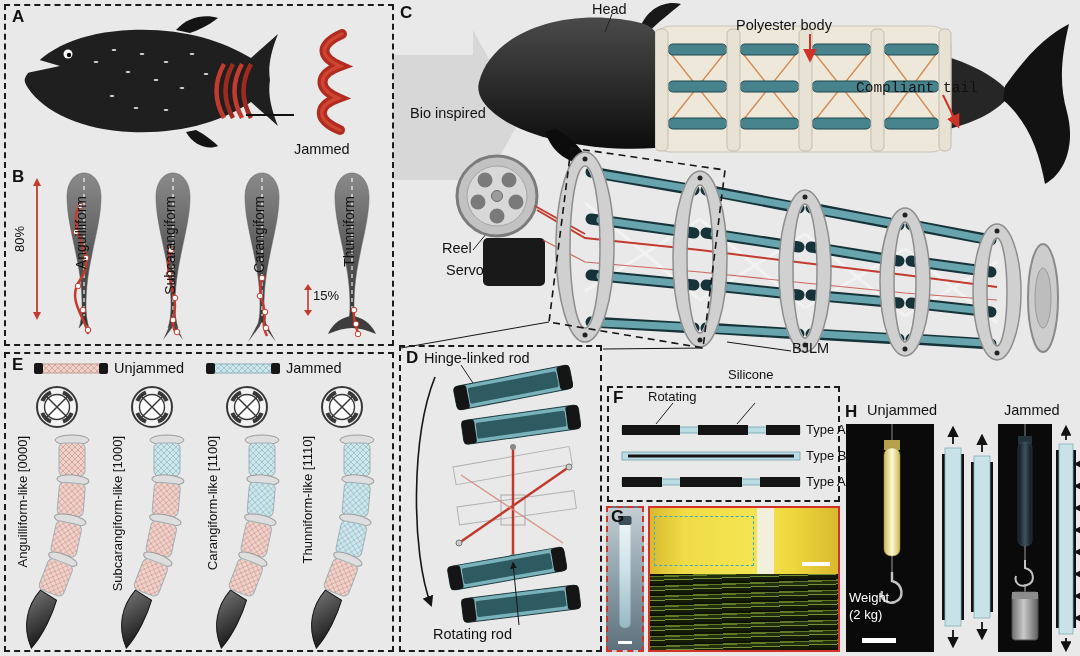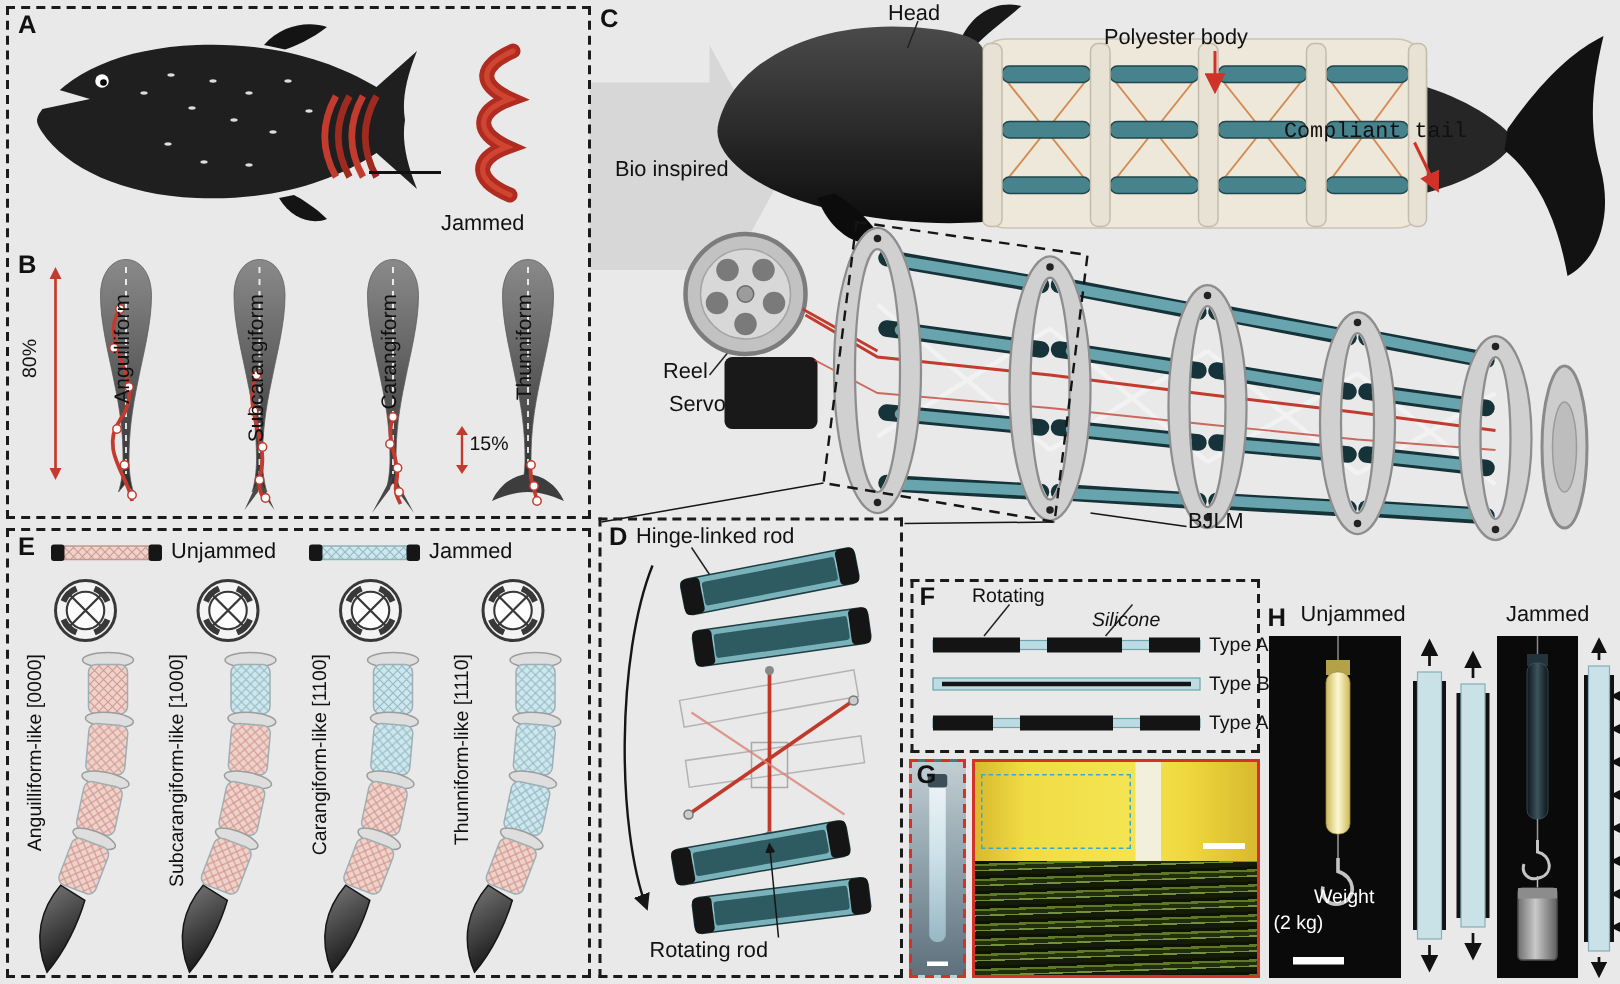--- a/index.html
+++ b/index.html
@@ -553,21 +553,21 @@
           <rect width="13" height="24" rx="3" fill="#151515"></rect>
           <rect x="105" width="13" height="24" rx="3" fill="#151515"></rect>
         </g>
     </g>
     <line x1="118" y1="278" x2="112" y2="216" stroke="#161616" stroke-width="1" marker-end="url(#mD)"></line>
   </svg>
 
   <div class="abs box" style="left:607px;top:386px;width:233px;height:116px;"></div>
   <span class="abs plabel" style="left:613px;top:389px;">F</span>
   <span class="abs lbl-sm" style="left:648px;top:390px;">Rotating</span>
-  <span class="abs lbl-sm" style="left:728px;top:406px;font-style:italic;">Silicone</span>
+  <span class="abs lbl-sm" style="left:728px;top:368px;">Silicone</span>
   <svg class="abs" style="left:640px;top:402px;" width="140" height="24" viewBox="0 0 140 24">
     <line x1="33" y1="1" x2="16" y2="22" stroke="#222" stroke-width="1"></line>
     <line x1="115" y1="1" x2="97" y2="22" stroke="#222" stroke-width="1"></line>
   </svg>
   <svg class="abs" style="left:622px;top:424px;" width="178" height="12" viewBox="0 0 178 12">
     <rect x="0" y="3" width="178" height="6" fill="#bcdce4" stroke="#6fa3ad" stroke-width="0.8"></rect>
     <rect x="0" y="1" width="58" height="10" fill="#141414"></rect>
       <rect x="76" y="1" width="50" height="10" fill="#141414"></rect>
       <rect x="144" y="1" width="34" height="10" fill="#141414"></rect>
   </svg>
@@ -607,21 +607,21 @@
   <svg class="abs" style="left:846px;top:424px;" width="88" height="228" viewBox="0 0 88 228">
     <rect width="88" height="228" fill="#0a0a0a"></rect>
     <line x1="46" y1="0" x2="46" y2="16" stroke="#8a8a8a"></line>
     <rect x="38" y="16" width="16" height="10" fill="#b3a24a"></rect>
     <rect x="38" y="24" width="16" height="108" rx="7" fill="url(#g-yellowrod)" stroke="#9b8d3e" stroke-width="0.5"></rect>
     <line x1="46" y1="132" x2="46" y2="148" stroke="#9a9a9a"></line>
     <path d="M46,148 v9 c11,3 13,17 3,21 c-9,3 -15,-4 -13,-11" fill="none" stroke="#c4c4c4" stroke-width="2.4"></path>
     <rect x="16" y="214" width="34" height="5" fill="#fff"></rect>
   </svg>
   <div class="abs white" style="left:849px;top:590px;font-size:13px;line-height:1.3;z-index:6;">
-    <span style="display:block;margin-left:27px;">Weight</span>
+    <span style="display:block;">Weight</span>
     <span style="display:block;">(2 kg)</span>
   </div>
 
   <svg class="abs" style="left:938px;top:424px;" width="56" height="228" viewBox="0 0 56 228">
     <defs>
         <marker id="mH1" viewBox="0 0 10 10" refX="8" refY="5" markerWidth="6.5" markerHeight="6.5" orient="auto">
           <path d="M0,0 L10,5 L0,10 Z" fill="#111"></path>
         </marker>
       </defs>
     <rect x="4" y="30" width="3" height="166" fill="#111"></rect>

